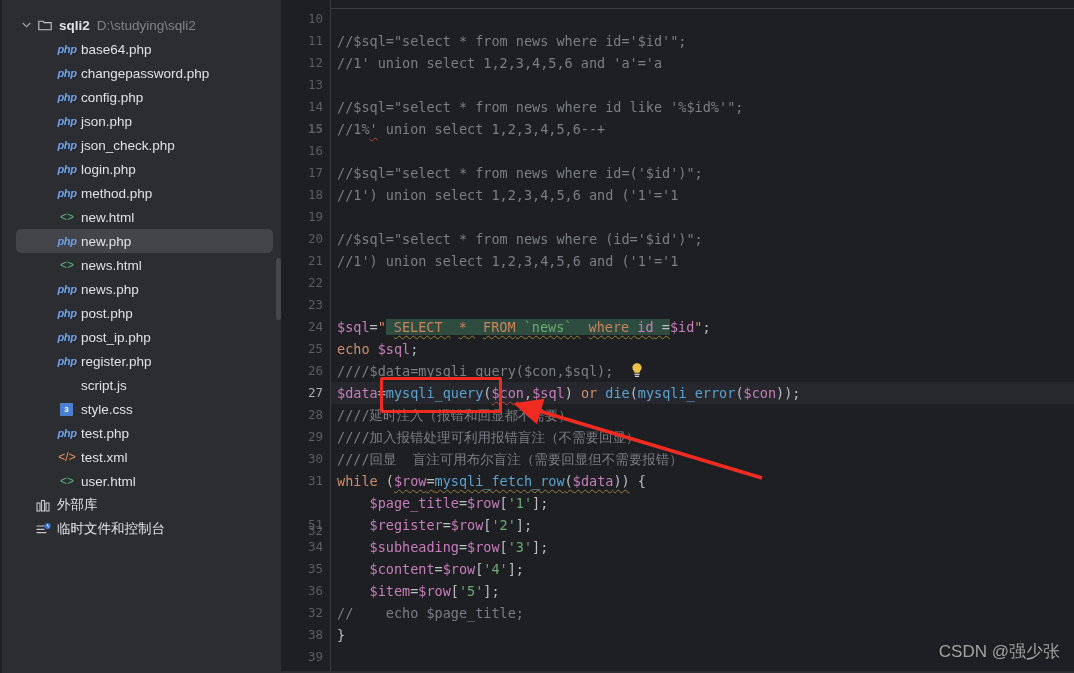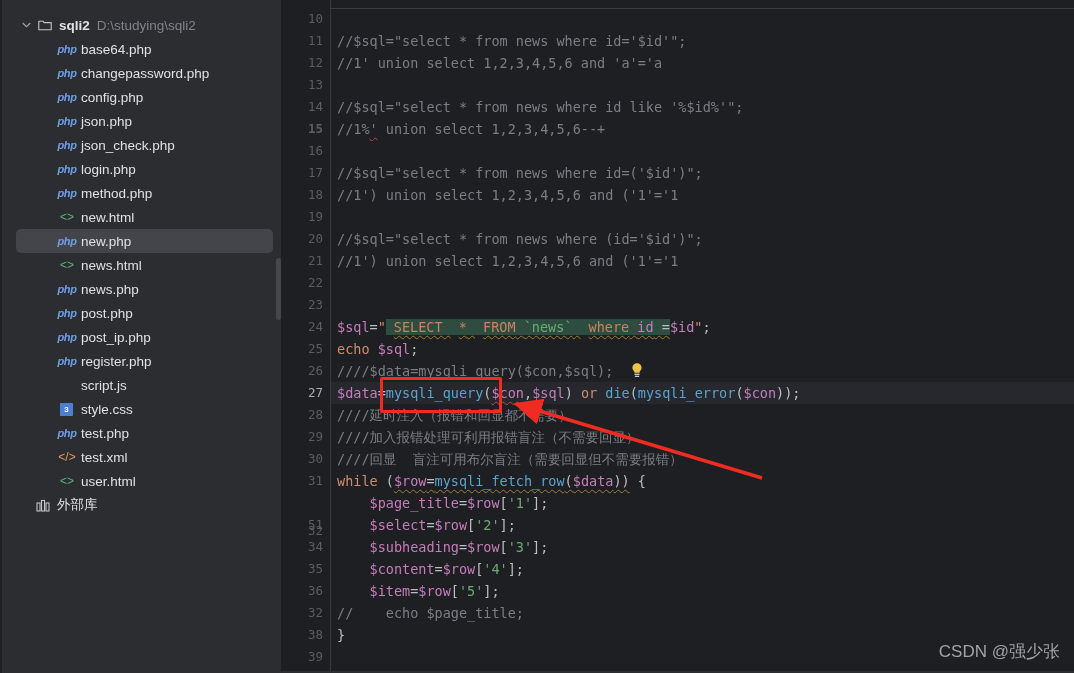--- a/index.html
+++ b/index.html
@@ -242,20 +242,30 @@
       <div id="node-list">
           <div class="row lvl-lib">
             <span class="ic">
               <svg width="14" height="13" viewBox="0 0 14 13">
                 <rect x="1" y="4" width="3" height="8" fill="none" stroke="#c3c5ca" stroke-width="1.1"></rect>
                 <rect x="5.5" y="1.5" width="3" height="10.5" fill="none" stroke="#c3c5ca" stroke-width="1.1"></rect>
                 <rect x="10" y="4" width="3" height="8" fill="none" stroke="#c3c5ca" stroke-width="1.1"></rect>
               </svg>
             </span>
             <span class="fname">外部库</span>
+          </div>
+          <div class="row lvl-lib">
+            <span class="ic">
+              <svg width="15" height="13" viewBox="0 0 15 13">
+                <path d="M1 3h9M1 6.3h7M1 9.6h9" stroke="#c3c5ca" stroke-width="1.2" stroke-linecap="round" fill="none"></path>
+                <circle cx="11.6" cy="3.1" r="3.1" fill="#3574d4"></circle>
+                <path d="M11.6 1.5v1.7l1.1.8" stroke="#fff" stroke-width="0.9" fill="none" stroke-linecap="round"></path>
+              </svg>
+            </span>
+            <span class="fname">临时文件和控制台</span>
           </div>
         </div>
     </div>
 
     <div id="sb-nub"></div>
   </div>
 
   <div id="editor">
     <div class="topline"></div>
 
@@ -309,21 +319,21 @@
 
       <div class="cl" style="top:316px"><span class="var">$sql</span><span class="op">=</span><span class="str">"</span><span class="sqlhl wavy"><span class="sqlkw">SELECT</span><span class="op"> </span><span class="sqlkw">*</span><span class="op"> </span><span class="sqlkw">FROM</span><span class="op"> </span><span class="sqltbl">`news`</span><span class="op"> </span><span class="sqlkw">where</span><span class="op"> </span><span class="sqlid">id</span><span class="op"> =</span></span><span class="var">$id</span><span class="str">"</span><span class="op">;</span></div>
       <div class="cl" style="top:338px"><span class="kw">echo</span><span class="op"> </span><span class="var">$sql</span><span class="op">;</span></div>
       <div class="cl" style="top:360px"><span class="cm">//</span><span class="cm">//$data=mysqli_query($con,$sql);</span></div>
       <div class="cl" style="top:382px"><span class="var">$data</span><span class="op">=</span><span class="fn">mysqli_query</span><span class="op">(</span><span class="var wavyr">$con</span><span class="op">,</span><span class="var">$sql</span><span class="op">) </span><span class="kw">or</span><span class="op"> </span><span class="fn">die</span><span class="op">(</span><span class="fn">mysqli_error</span><span class="op">(</span><span class="var">$con</span><span class="op">));</span></div>
       <div class="cl" style="top:404px"><span class="cm">////延时注入（报错和回显都不需要）</span></div>
       <div class="cl" style="top:426px"><span class="cm">////加入报错处理可利用报错盲注（不需要回显）</span></div>
       <div class="cl" style="top:448px"><span class="cm">////回显  盲注可用布尔盲注（需要回显但不需要报错）</span></div>
       <div class="cl" style="top:470px"><span class="kw">while</span><span class="op"> (</span><span class="var wavy">$row</span><span class="op wavy">=</span><span class="fn wavy">mysqli_fetch_row</span><span class="op wavy">(</span><span class="var wavy">$data</span><span class="op wavy">))</span><span class="op"> {</span></div>
       <div class="cl" style="top:492px"><span class="op">    </span><span class="var">$page_title</span><span class="op">=</span><span class="var">$row</span><span class="op">[</span><span class="num">'1'</span><span class="op">];</span></div>
-      <div class="cl" style="top:514px"><span class="op">    </span><span class="var">$select</span><span class="op">=</span><span class="var">$row</span><span class="op">[</span><span class="num">'2'</span><span class="op">];</span></div>
+      <div class="cl" style="top:514px"><span class="op">    </span><span class="var">$register</span><span class="op">=</span><span class="var">$row</span><span class="op">[</span><span class="num">'2'</span><span class="op">];</span></div>
       <div class="cl" style="top:536px"><span class="op">    </span><span class="var">$subheading</span><span class="op">=</span><span class="var">$row</span><span class="op">[</span><span class="num">'3'</span><span class="op">];</span></div>
       <div class="cl" style="top:558px"><span class="op">    </span><span class="var">$content</span><span class="op">=</span><span class="var">$row</span><span class="op">[</span><span class="num">'4'</span><span class="op">];</span></div>
       <div class="cl" style="top:580px"><span class="op">    </span><span class="var">$item</span><span class="op">=</span><span class="var">$row</span><span class="op">[</span><span class="num">'5'</span><span class="op">];</span></div>
       <div class="cl" style="top:602px"><span class="cm">//    echo $page_title;</span></div>
       <div class="cl" style="top:624px"><span class="op">}</span></div>
     </div>
 
     <svg id="bulb" viewBox="0 0 14 17">
       <path d="M7 1.2c2.6 0 4.6 2 4.6 4.4 0 1.7-1 2.8-1.6 3.7-.3.5-.5.9-.5 1.4H4.5c0-.5-.2-.9-.5-1.4-.6-.9-1.6-2-1.6-3.7C2.4 3.2 4.4 1.2 7 1.2z" fill="#ecc44a"></path>
       <rect x="4.4" y="11.6" width="5.2" height="1.3" fill="#cfcfd3"></rect>

